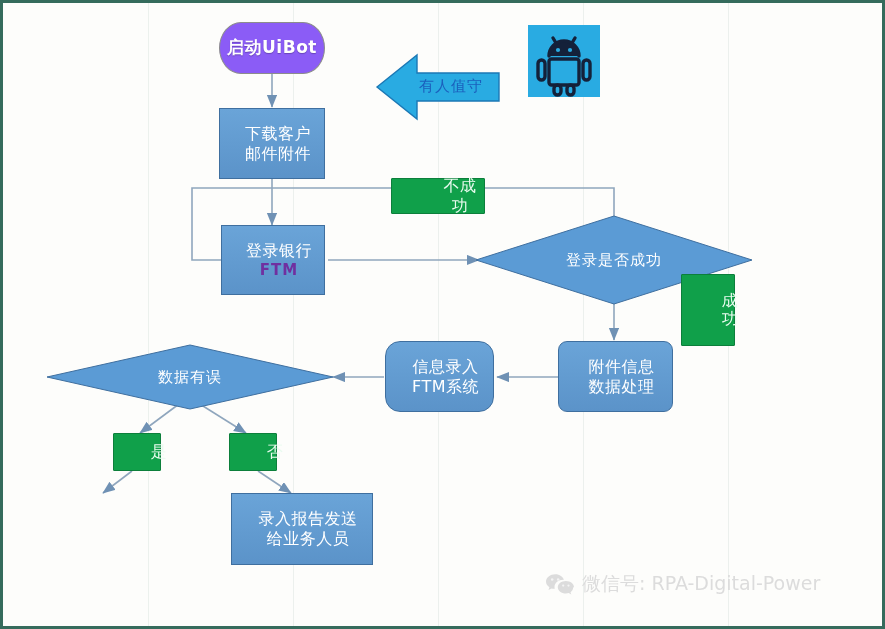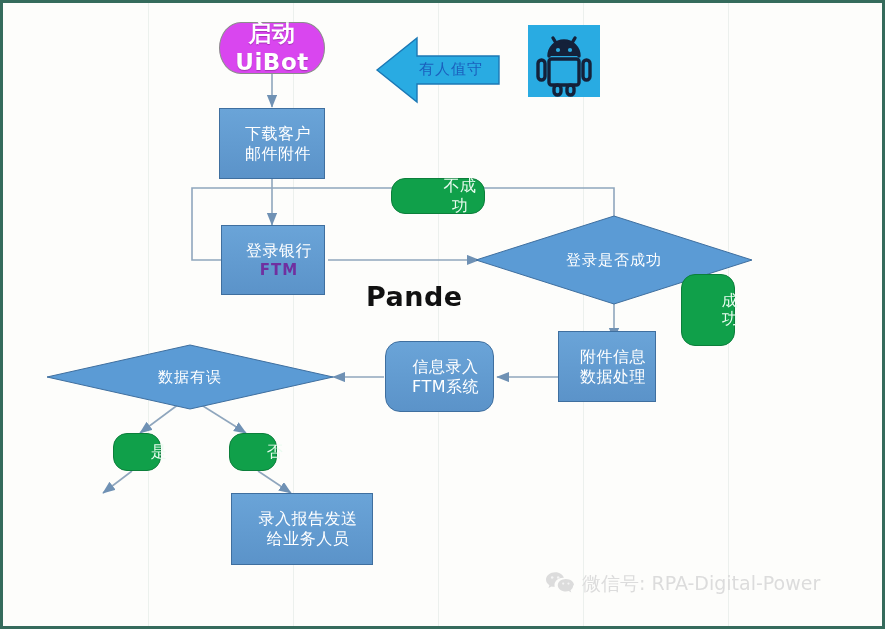--- a/index.html
+++ b/index.html
@@ -49,25 +49,25 @@
     align-items: center;
     justify-content: center;
     text-align: center;
     color: #ffffff;
     line-height: 1.25;
     letter-spacing: 0.5px;
   }
 
   
   .start {
-    background: #d946ef;
+    background: #8b5cf6;
     border: 1px solid #8c8c8c;
     border-radius: 22px / 26px;
     font-weight: bold;
-    font-size: 23px;
+    font-size: 17px;
     text-shadow: 0 1px 1px rgba(0,0,0,0.25);
   }
 
   
   .proc {
     background: #5b9bd5;
     background: linear-gradient(180deg,#6aa4d8 0%,#5b93c9 100%);
     border: 1px solid #3f6f9f;
     font-size: 16px;
     padding-left: 12px;
@@ -77,21 +77,21 @@
     color: #7030a0;
     font-weight: bold;
     font-size: 15px;
     letter-spacing: 1px;
   }
 
   
   .glabel {
     background: #10a04a;
     border: 1px solid #0c7f3b;
-    border-radius: 14px;
+    border-radius: 1px;
     font-size: 16px;
     color: #e9fbef;
     padding-left: 44px;
   }
   .glabel.vert {
     writing-mode: horizontal-tb;
     line-height: 1.15;
   }
 
   
@@ -140,21 +140,21 @@
     color: #111111;
     font-weight: bold;
     font-size: 27px;
     letter-spacing: 0.5px;
   }
 
   
   #watermark {
     position: absolute;
     display: flex;
-    align-items: flex-start;
+    align-items: flex-end;
     gap: 7px;
     color: #d8d8d8;
     font-size: 19px;
     white-space: nowrap;
   }
   #watermark .wmtext { color: #dcdcdc; }
 </style>
 </head>
 <body>
 
@@ -223,21 +223,21 @@
 
   <div class="node glabel" style="left:388px; top:175px; width:94px; height:36px;">
     <span>不成功</span>
   </div>
 
   <div class="node glabel vert" style="left:678px; top:271px; width:54px; height:72px;">
     <span>成</span>
     <span>功</span>
   </div>
 
-  <div class="node proc" style="left:555px; top:328px; width:98px; height:71px;">
+  <div class="node proc" style="left:555px; top:338px; width:115px; height:71px;border-radius:9px;">
     <span class="ln">附件信息</span>
     <span class="ln">数据处理</span>
   </div>
 
   <div class="node proc" style="left:382px; top:338px; width:109px; height:71px;border-radius:15px;">
     <span class="ln">信息录入</span>
     <span class="ln">FTM系统</span>
   </div>
 
   <div class="diamond" style="left:43px; top:341px; width:288px; height:66px;">
@@ -254,21 +254,21 @@
   <div class="node glabel" style="left:226px; top:430px; width:48px; height:38px;">
     <span>否</span>
   </div>
 
 
   <div class="node proc" style="left:228px; top:490px; width:142px; height:72px;">
     <span class="ln">录入报告发送</span>
     <span class="ln">给业务人员</span>
   </div>
 
-  <div id="attended-arrow" style="left:372px; top:27px; width:126px; height:78px;">
+  <div id="attended-arrow" style="left:372px; top:44px; width:126px; height:78px;">
     <svg width="126" height="78">
       <polygon points="2,40 42,8 42,26 124,26 124,54 42,54 42,72" fill="#29abe2" stroke="#1b78b5" stroke-width="1.4"></polygon>
     </svg>
     <div class="atext">有人值守</div>
   </div>
 
   <div id="android-tile" style="left:525px; top:22px; width:72px; height:72px;">
     <svg width="72" height="72" viewBox="0 0 72 72">
       <g fill="none" stroke="#14213a" stroke-width="3.4" stroke-linecap="round">
 
@@ -284,21 +284,20 @@
         <rect x="55" y="35" width="7" height="20" rx="3.5" fill="none"></rect>
 
         <rect x="26" y="60" width="7" height="10" rx="3.5" fill="none"></rect>
         <rect x="39" y="60" width="7" height="10" rx="3.5" fill="none"></rect>
       </g>
       <circle cx="30" cy="25" r="2.1" fill="#29abe2"></circle>
       <circle cx="42" cy="25" r="2.1" fill="#29abe2"></circle>
     </svg>
   </div>
 
-  <div id="pande" style="left:363px; top:278px;">Pande</div>
 
   <div id="watermark" style="left:542px; top:568px;">
     <svg width="30" height="24" viewBox="0 0 30 24">
       <g fill="#dcdcdc">
         <path d="M10.3 1.2C5.2 1.2 1 4.5 1 8.6c0 2.3 1.3 4.4 3.4 5.7l-.9 2.6 3-1.5c.9.3 1.9.4 2.8.4h.5c-.2-.6-.3-1.2-.3-1.9 0-4 3.9-7.2 8.8-7.2h.6C18.1 3.7 14.6 1.2 10.3 1.2z"></path>
         <circle cx="7.2" cy="6.6" r="1.25" fill="#f4f4f4"></circle>
         <circle cx="13.2" cy="6.6" r="1.25" fill="#f4f4f4"></circle>
         <path d="M29 14.2c0-3.5-3.6-6.3-8.1-6.3s-8.1 2.8-8.1 6.3c0 3.5 3.6 6.3 8.1 6.3 1 0 1.9-.1 2.8-.4l2.6 1.3-.8-2.2c1.6-1.1 2.6-2.8 2.6-4.7z"></path>
         <circle cx="18.2" cy="12.6" r="1.1" fill="#f4f4f4"></circle>
         <circle cx="23.5" cy="12.6" r="1.1" fill="#f4f4f4"></circle>

